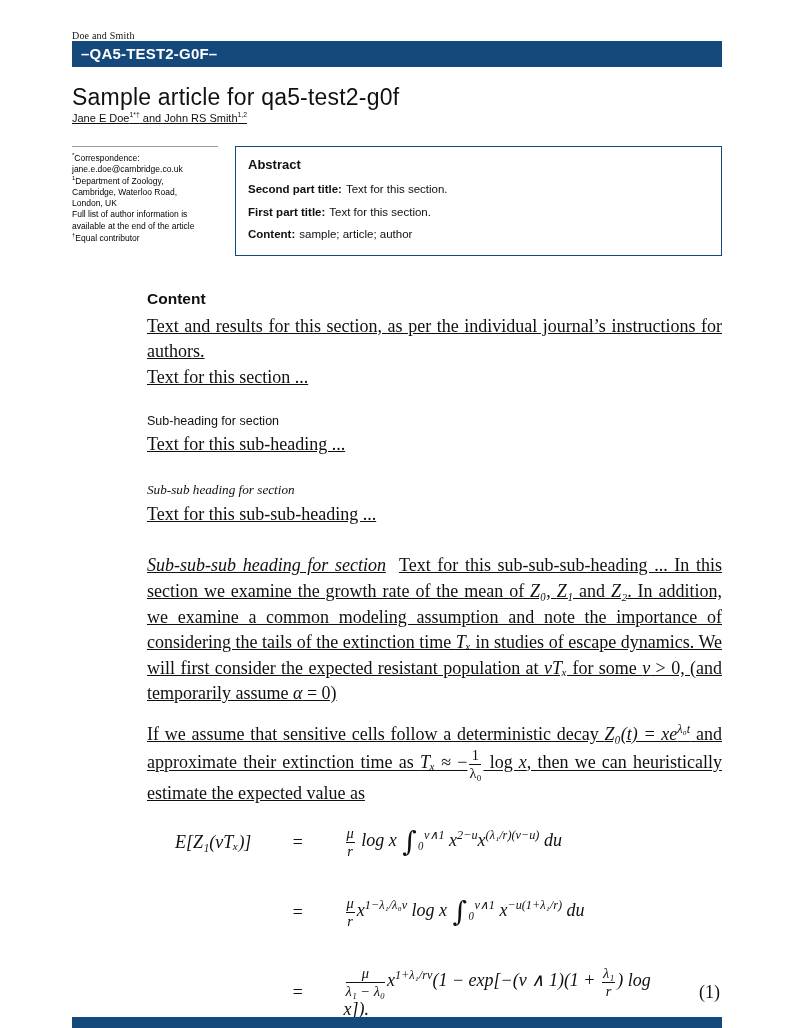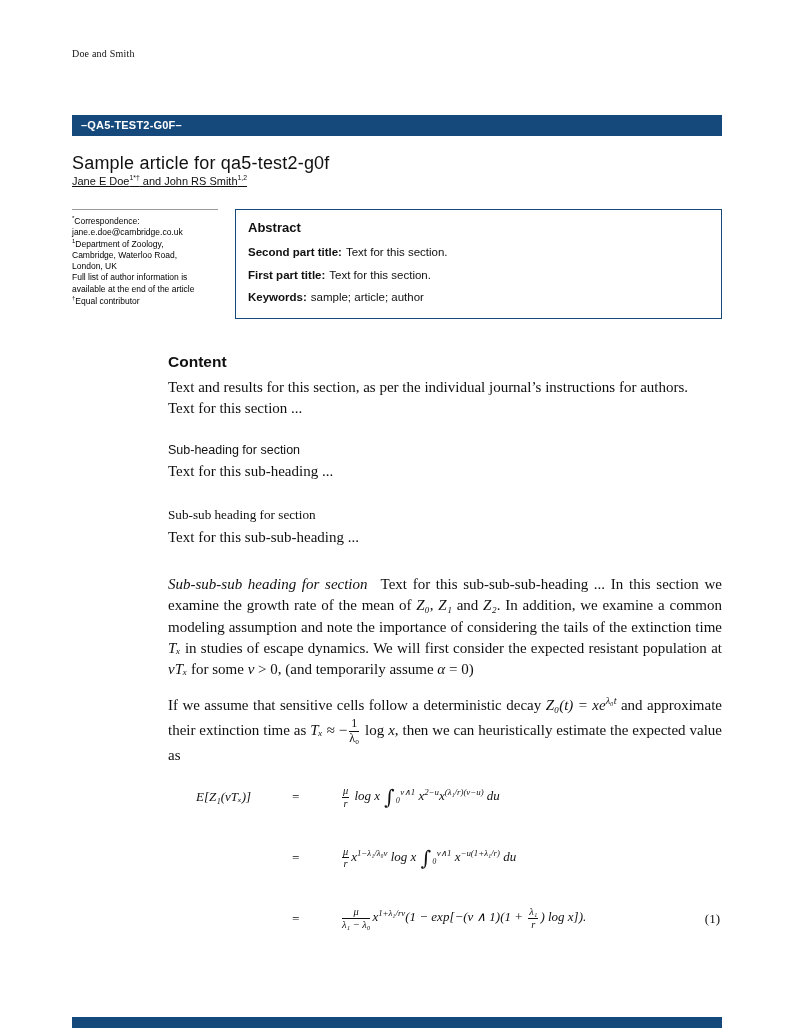--- a/index.html
+++ b/index.html
@@ -2,41 +2,40 @@
 <html style="--navy: #15497c;"><head>
 <meta charset="utf-8">
 <style>
   :root{ --navy:#15497c; }
   *{margin:0;padding:0;box-sizing:border-box;}
   html,body{background:#ffffff;}
   .page{
     position:relative;
     width:794px;height:1028px;
     background:#fff;
-    padding:48px 72px 0 72px;
+    padding:30px 72px 0 72px;
     font-family:"Liberation Serif", serif;
     color:#101010;
     overflow:hidden;
   }
   .running-head{font-size:10px;letter-spacing:.2px;}
   .banner{
-    margin-top:56px;
     background:var(--navy);
     color:#fff;
     font-family:"Liberation Sans", sans-serif;
     font-weight:bold;
-    font-size:11px;
+    font-size:15px;
     padding:4px 9px 5px 9px;
     letter-spacing:.2px;
   }
   .title{
     margin-top:17px;
     font-family:"Liberation Sans", sans-serif;
     font-weight:normal;
-    font-size:18px;
+    font-size:23px;
     letter-spacing:.2px;
   }
   .authors{
     font-family:"Liberation Sans", sans-serif;
     font-size:11px;
     text-decoration:underline;
   }
   .authors sup{font-size:62%;}
   .twocol{display:flex;gap:17px;margin-top:22px;align-items:flex-start;}
   .sidebar{
@@ -52,35 +51,35 @@
     padding:9px 12px 12px 12px;
     font-family:"Liberation Sans", sans-serif;
     font-size:11.5px;line-height:1.35;
   }
   .abstract-heading{
     font-family:"Liberation Sans", sans-serif;
     font-size:13px;font-weight:bold;margin-bottom:9px;
   }
   .ab-item{margin-top:7px;}
   .ab-item b{margin-right:4px;}
-  .main{margin-left:96px;margin-top:34px;}
+  .main{margin-left:75px;margin-top:34px;}
   .h-section{
     font-family:"Liberation Sans", sans-serif;
     font-weight:bold;font-size:15.5px;margin:26px 0 6px 0;
   }
   .h-section.first{margin-top:0;}
   .h-sub{
     font-family:"Liberation Sans", sans-serif;
     font-weight:normal;font-size:12.5px;margin:24px 0 4px 0;
   }
   .h-subsub{
     font-family:"Liberation Serif", serif;
-    font-weight:normal;font-size:13.2px;margin:24px 0 4px 0;
-  }
-  .body-p{font-size:15px;line-height:1.42;text-align:justify;}
+    font-style:italic;font-weight:normal;font-size:13.2px;margin:24px 0 4px 0;
+  }
+  .body-p{font-size:18px;line-height:1.42;text-align:justify;text-decoration:underline;}
   .para-runin{margin-top:26px;}
   .runin{font-style:italic;margin-right:13px;}
   
   sup{font-size:68%;}
   .math{font-family:"Liberation Serif", serif;}
   .eq{
     margin:16px 6px 14px 0;
     text-align:center;
     font-size:13.2px;
     font-style:italic;
@@ -91,21 +90,21 @@
     vertical-align:middle;text-align:center;
     font-size:.8em;line-height:1.15;margin:0 2px;
   }
   .frac>span:first-child{border-bottom:1px solid currentColor;padding:0 1px;}
   .align{
     display:grid;
     grid-template-columns:max-content max-content 1fr max-content;
     column-gap:8px;row-gap:14px;
     align-items:center;
     margin:18px 0 0 28px;
-    font-size:13px;font-style:italic;gap:36px;
+    font-size:18px;font-style:italic;gap:36px;
   }
   .align .lhs{text-align:right;}
   .align .rel{text-align:center;padding:0 4px;}
   .align .rhs{text-align:left;}
   .align .tag{text-align:right;font-style:normal;padding-right:2px;}
   .para-between{margin-top:14px;}
   .footer-bar{
     position:absolute;left:72px;right:72px;bottom:0;
     height:11px;background:var(--navy);
   }
@@ -135,21 +134,21 @@
       <div class="sb-line">London, UK</div>
       <div class="sb-line">Full list of author information is</div>
       <div class="sb-line">available at the end of the article</div>
       <div class="sb-line"><sup>†</sup>Equal contributor</div>
     </aside>
 
     <section class="abstract">
       <div class="abstract-heading">Abstract</div>
       <p class="ab-item"><b>Second part title:</b><span>Text for this section.</span></p>
       <p class="ab-item"><b>First part title:</b><span>Text for this section.</span></p>
-      <p class="ab-item"><b>Keywords:</b><span>sample; article; author</span></p>
+      <p class="ab-item"><b>Content:</b><span>sample; article; author</span></p>
     </section>
   </div>
 
   <main class="main">
 
     <h2 class="h-section first">Content</h2>
     <p class="body-p">Text and results for this section, as per the individual journal’s instructions for authors.</p>
 
     <p class="body-p">Text for this section ...</p>
 

